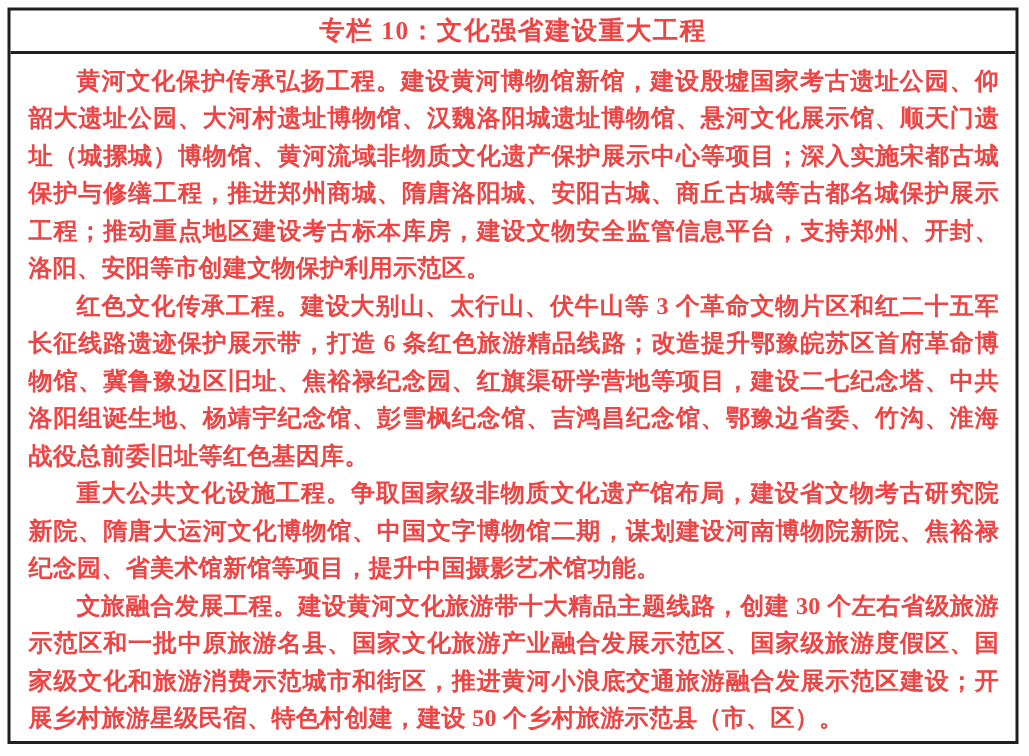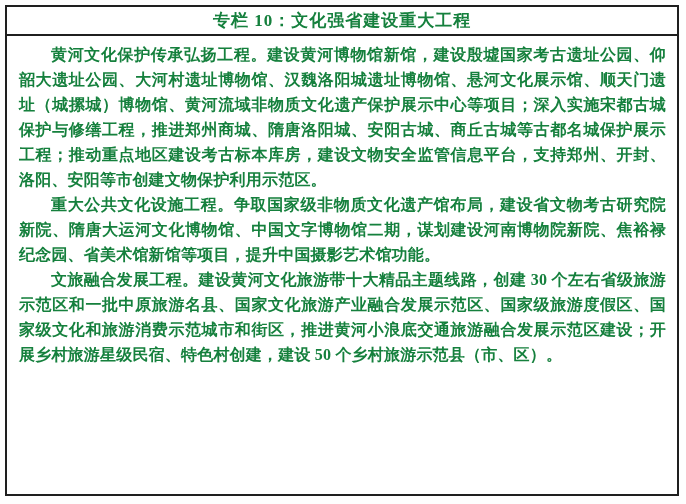--- a/index.html
+++ b/index.html
@@ -7,21 +7,21 @@
     margin: 0;
     padding: 0;
     background: #ffffff;
   }
   .page {
     position: relative;
     width: 686px;
     height: 504px;
     background: #fefefe;
     font-family: "Liberation Serif", "DejaVu Serif", serif;
-    color: #15803d;
+    color: #ef4444;
     overflow: hidden;
   }
   .panel {
     position: absolute;
     left: 5px;
     top: 5px;
     width: 674px;
     height: 491px;
     border: 2px solid #1f1f1f;
     background: #ffffff;
@@ -56,17 +56,18 @@
 </head>
 <body>
 
 <div class="page">
   <div class="panel">
     <div class="panel-header">
       <span class="panel-title">专栏 10：文化强省建设重大工程</span>
     </div>
     <div class="panel-body">
       <p>黄河文化保护传承弘扬工程。建设黄河博物馆新馆，建设殷墟国家考古遗址公园、仰韶大遗址公园、大河村遗址博物馆、汉魏洛阳城遗址博物馆、悬河文化展示馆、顺天门遗址（城摞城）博物馆、黄河流域非物质文化遗产保护展示中心等项目；深入实施宋都古城保护与修缮工程，推进郑州商城、隋唐洛阳城、安阳古城、商丘古城等古都名城保护展示工程；推动重点地区建设考古标本库房，建设文物安全监管信息平台，支持郑州、开封、洛阳、安阳等市创建文物保护利用示范区。</p>
+      <p>红色文化传承工程。建设大别山、太行山、伏牛山等 3 个革命文物片区和红二十五军长征线路遗迹保护展示带，打造 6 条红色旅游精品线路；改造提升鄂豫皖苏区首府革命博物馆、冀鲁豫边区旧址、焦裕禄纪念园、红旗渠研学营地等项目，建设二七纪念塔、中共洛阳组诞生地、杨靖宇纪念馆、彭雪枫纪念馆、吉鸿昌纪念馆、鄂豫边省委、竹沟、淮海战役总前委旧址等红色基因库。</p>
       <p>重大公共文化设施工程。争取国家级非物质文化遗产馆布局，建设省文物考古研究院新院、隋唐大运河文化博物馆、中国文字博物馆二期，谋划建设河南博物院新院、焦裕禄纪念园、省美术馆新馆等项目，提升中国摄影艺术馆功能。</p>
       <p>文旅融合发展工程。建设黄河文化旅游带十大精品主题线路，创建 30 个左右省级旅游示范区和一批中原旅游名县、国家文化旅游产业融合发展示范区、国家级旅游度假区、国家级文化和旅游消费示范城市和街区，推进黄河小浪底交通旅游融合发展示范区建设；开展乡村旅游星级民宿、特色村创建，建设 50 个乡村旅游示范县（市、区）。</p>
     </div>
   </div>
 </div>
 
 </body></html>

